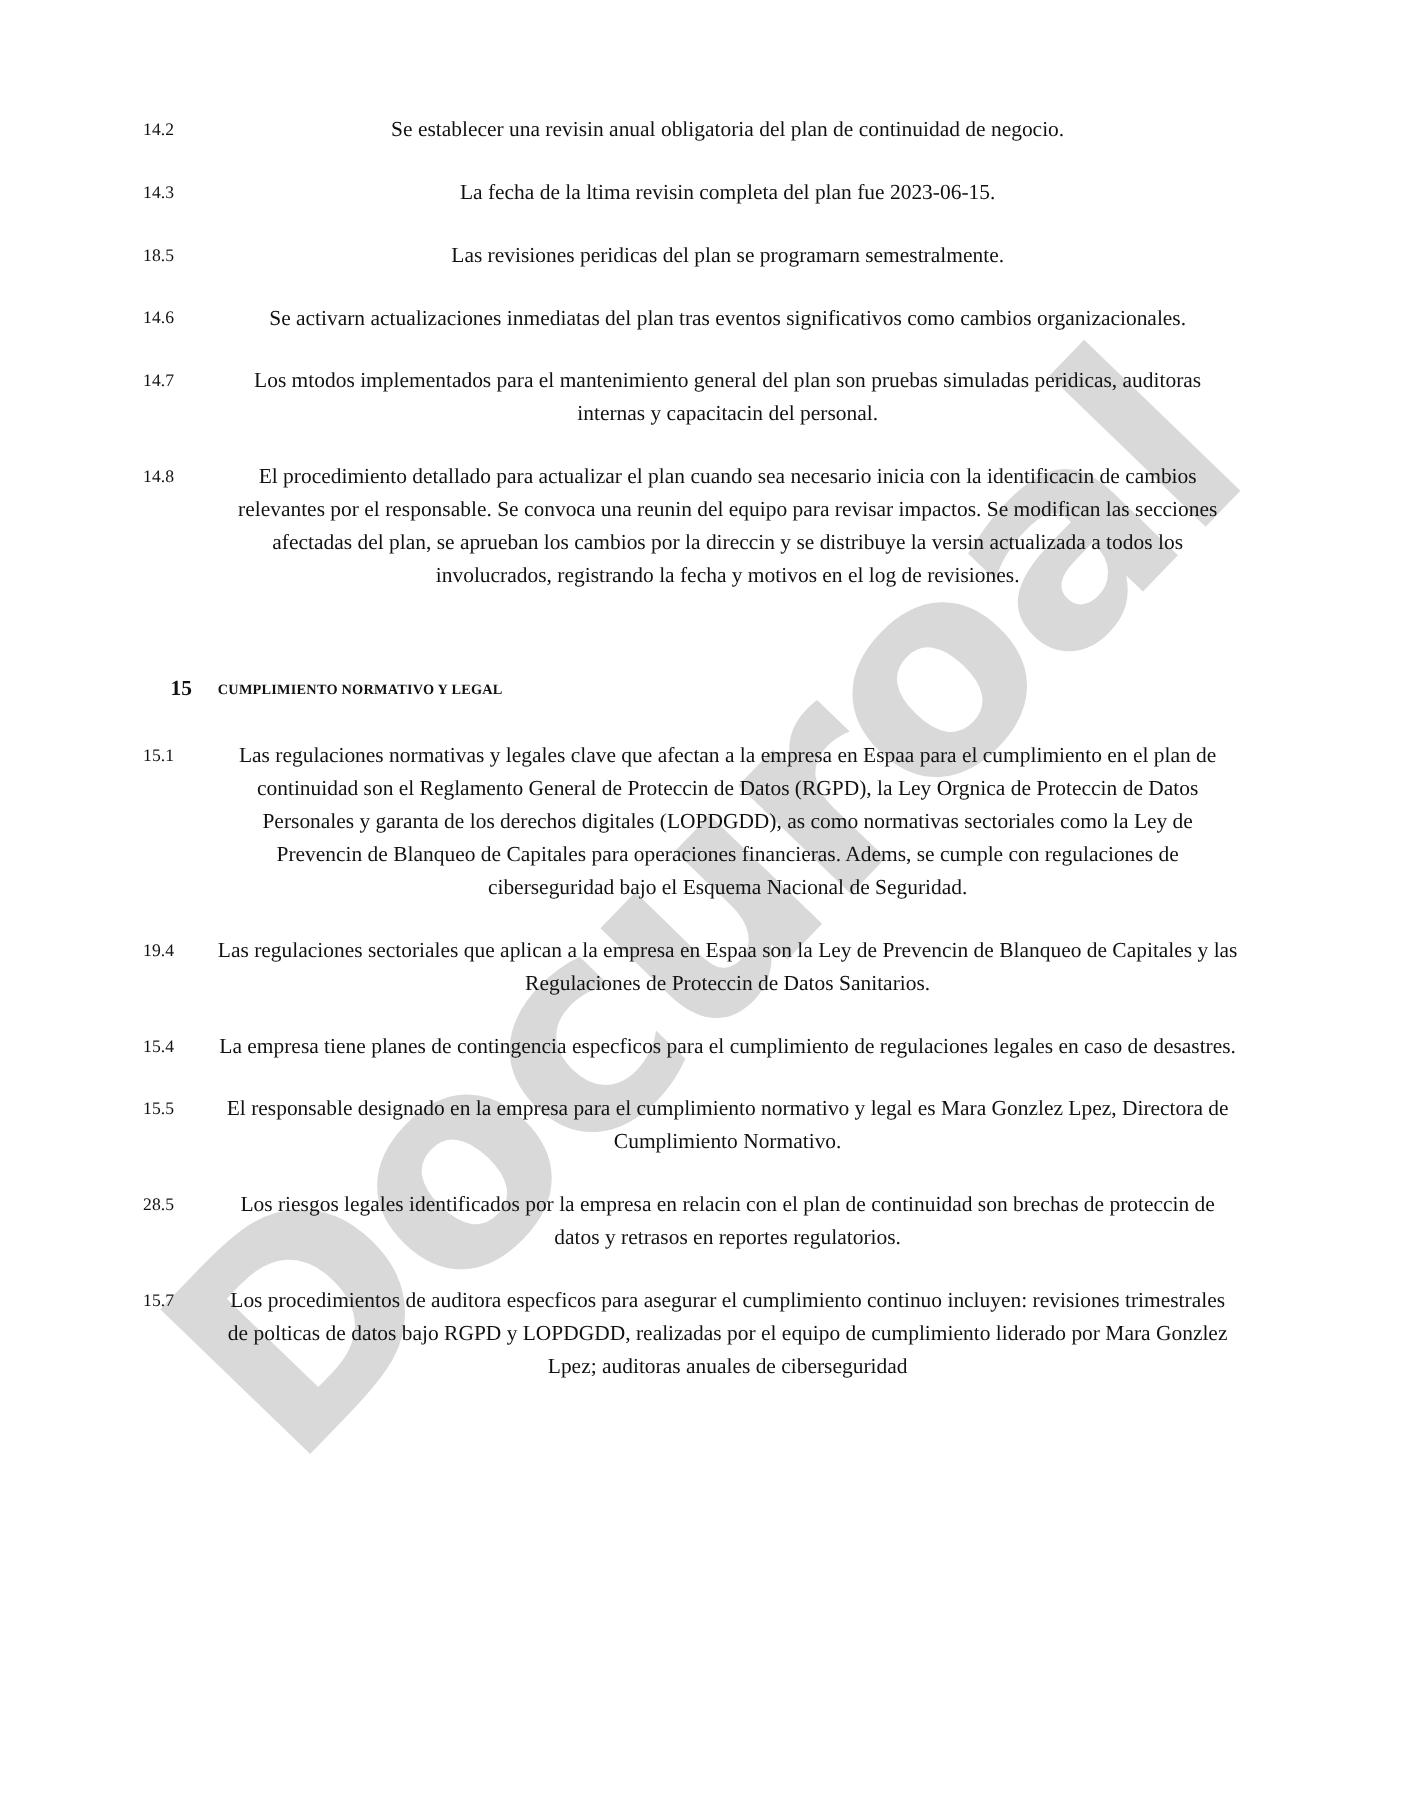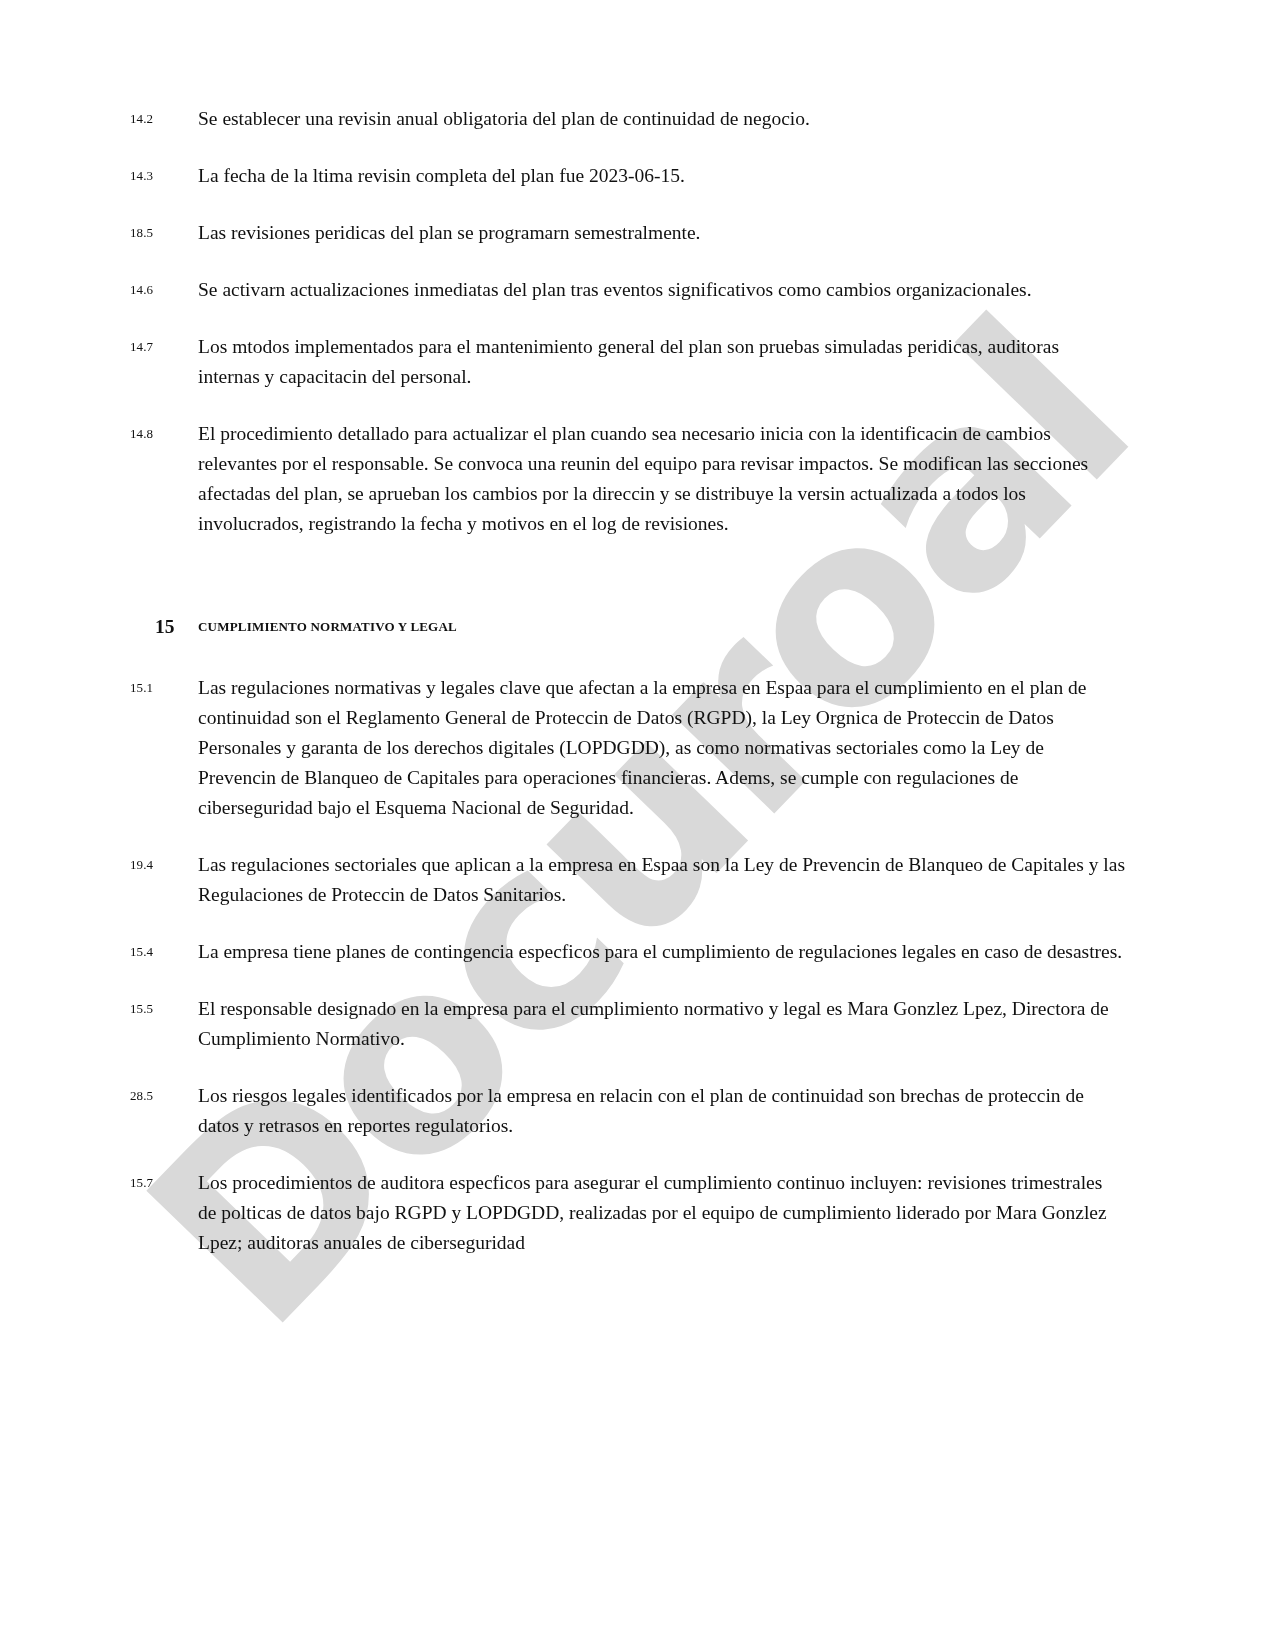--- a/index.html
+++ b/index.html
@@ -48,31 +48,31 @@
     padding: 104px 150px 0 130px;
   }
 
   .clause {
     display: flex;
     align-items: flex-start;
     margin-bottom: 27px;
   }
   .clause-number {
     flex: 0 0 68px;
-    font-size: 13px;
+    font-size: 16px;
     line-height: 30px;
     color: #111111;
     letter-spacing: 0.1px;
   }
   .clause-body {
     flex: 1 1 auto;
     font-size: 19.5px;
     line-height: 30px;
     color: #111111;
-    text-align: left;
+    text-align: center;
   }
 
   .section-heading {
     display: flex;
     align-items: flex-start;
     margin-top: 74px;
     margin-bottom: 32px;
   }
   .section-heading .section-number {
     flex: 0 0 68px;

